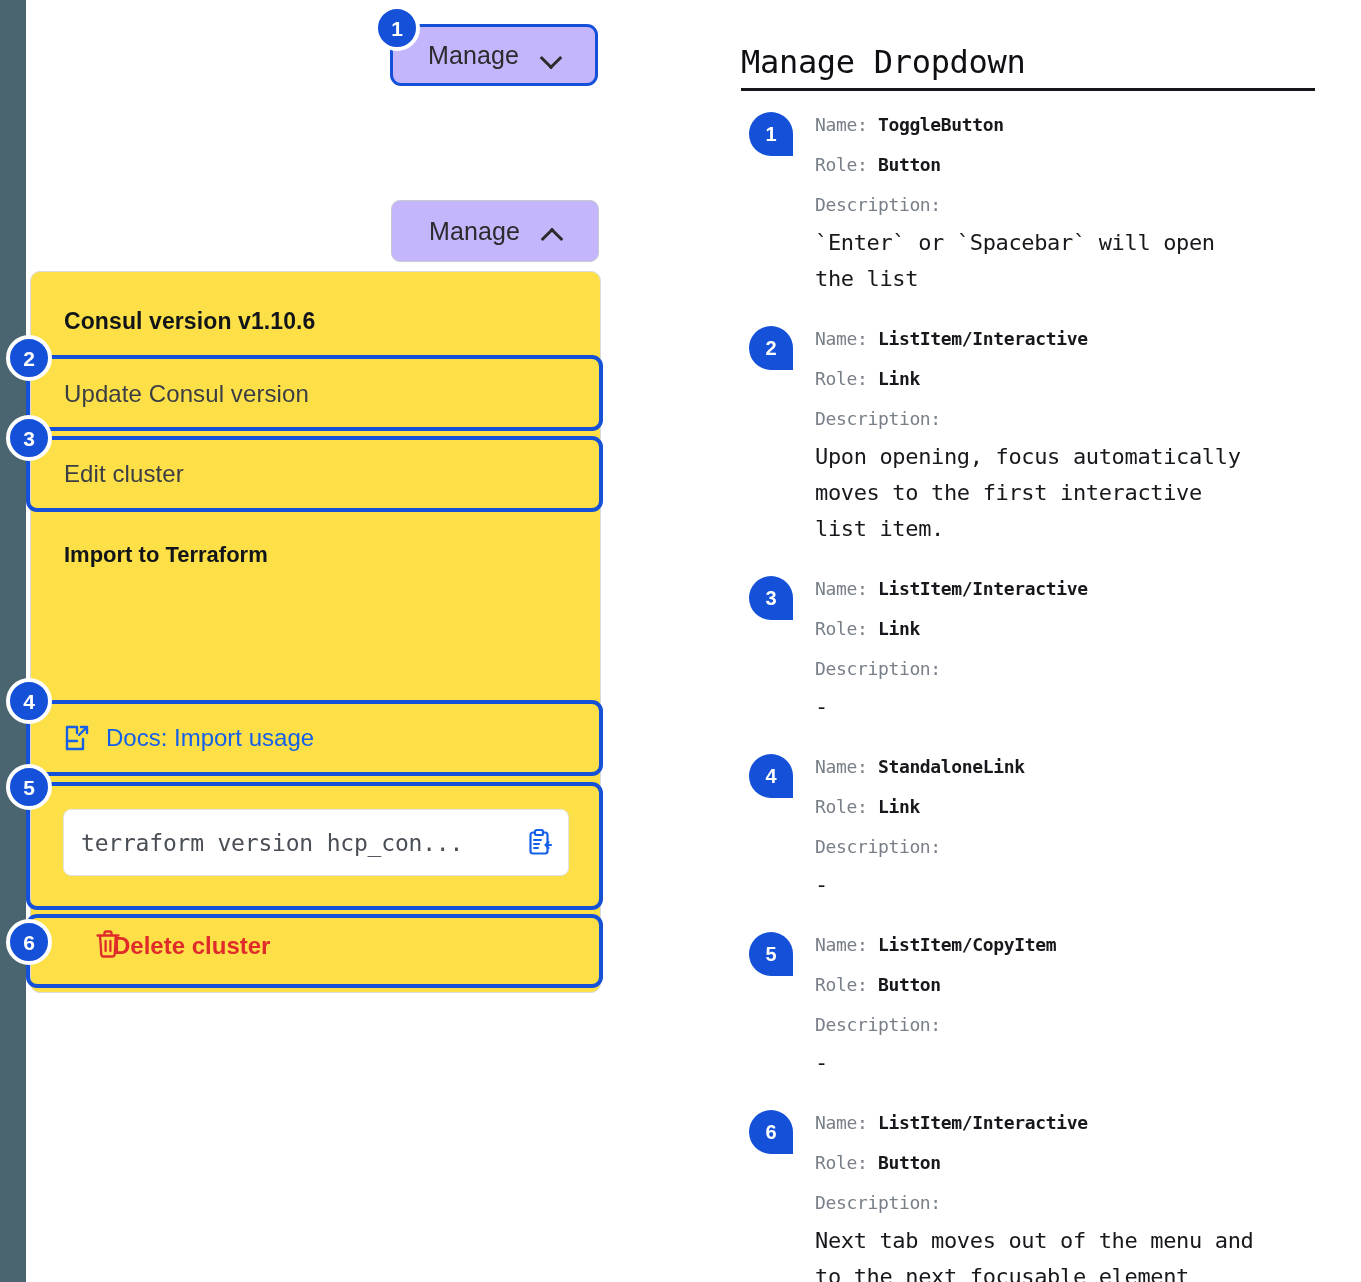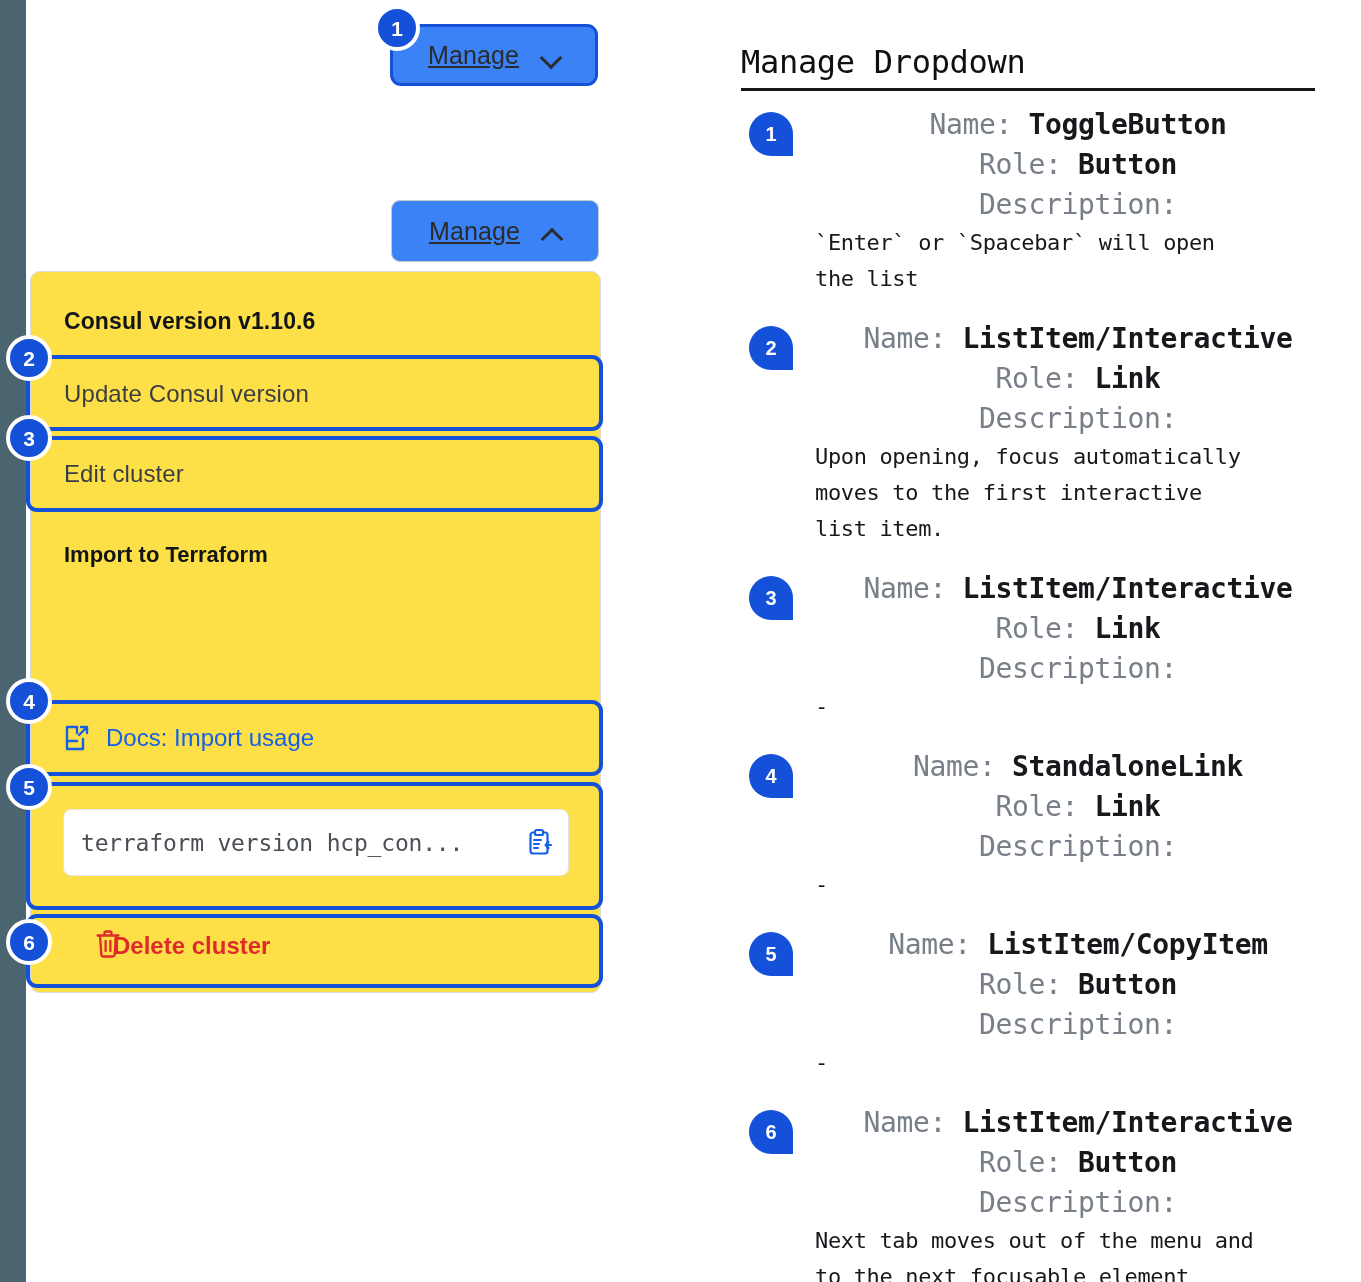--- a/index.html
+++ b/index.html
@@ -15,27 +15,26 @@
   
   .rail {
     position: absolute; left: 0; top: 0; width: 26px; height: 1282px;
     background: #4b6570;
   }
 
   
   .manage-btn {
     position: absolute;
     width: 208px; height: 62px;
-    background: #3b82f6;
+    background: #c4b5fd;
     border: 1px solid #c7cbd1;
     border-radius: 9px;
     display: flex; align-items: center; justify-content: center; gap: 22px;
     font-size: 25px; color: #2b2b2b;
     letter-spacing: .1px;
-    text-decoration: underline;
   }
   #btn-focused {
     left: 390px; top: 24px;
     border: 3px solid #1450d8;
     border-radius: 11px;
   }
   #btn-open { left: 391px; top: 200px; }
   .chev { display: block; width: 19px; height: 19px; position: relative; }
   .chev::before {
     content: ""; position: absolute; left: 2px; top: 4px;
@@ -159,24 +158,23 @@
     position: absolute; left: 8px; top: 7px;
     width: 44px; height: 44px;
     background: #1450d8;
     border-radius: 50% 50% 0 50%;
     color: #fff; font-size: 20px; font-weight: bold;
     display: flex; align-items: center; justify-content: center;
     line-height: 1;
   }
   .ann-row {
     font-family: "DejaVu Sans Mono", monospace;
-    font-size: 28px; line-height: 40px;
+    font-size: 18px; line-height: 40px;
     color: #16181c; letter-spacing: -.35px;
     white-space: pre-wrap;
-    text-align: center;
   }
   .ann-row .lbl { color: #787f88; }
   .ann-row .val { color: #16181c; font-weight: bold; }
   .ann-desc {
     font-family: "DejaVu Sans Mono", monospace;
     font-size: 22px; line-height: 36px;
     color: #16181c; letter-spacing: -.35px;
     white-space: pre-wrap;
   }
 </style>

